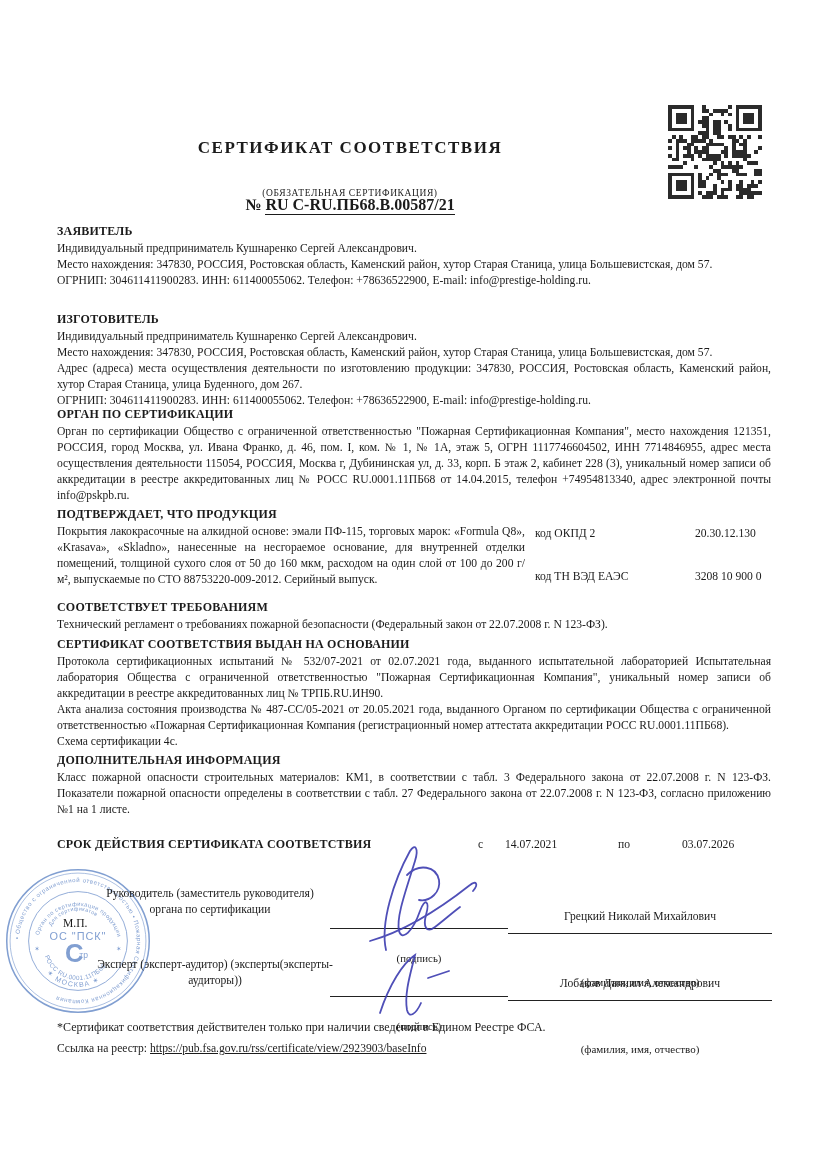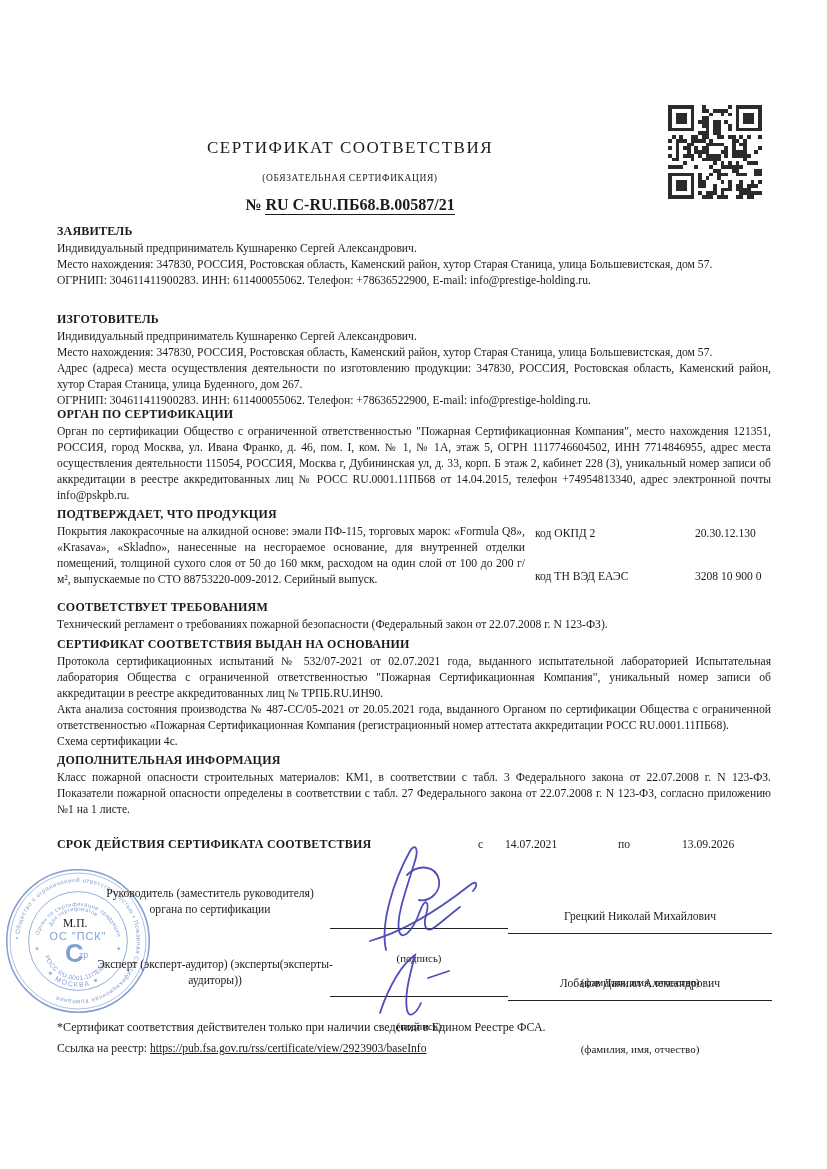--- a/index.html
+++ b/index.html
@@ -7,24 +7,24 @@
     position:relative;
     width:827px;height:1169px;
     margin:0 auto;
     background:#ffffff;
     font-family:"Liberation Serif","DejaVu Serif",serif;
     color:#1b1b1b;
     overflow:hidden;
   }
   .doc-title{
     position:absolute;top:138px;left:0;width:700px;
-    text-align:center;font-size:17px;font-weight:normal;letter-spacing:1.5px;
+    text-align:center;font-size:17px;font-weight:bold;letter-spacing:1.5px;
   }
   .doc-subtitle{
-    position:absolute;top:173px;left:0;width:700px;
+    position:absolute;top:188px;left:0;width:700px;
     text-align:center;font-size:9.5px;letter-spacing:.6px;
   }
   .doc-number{
     position:absolute;top:196px;left:0;width:700px;
     text-align:center;font-size:16px;font-weight:bold;
   }
   .doc-number .num{border-bottom:1.5px solid #1b1b1b;padding-bottom:1px;}
   .qr{position:absolute;left:668px;top:105px;width:94px;height:94px;}
   .qr svg{width:100%;height:100%;}
   .section{position:absolute;left:57px;width:714px;}
@@ -431,21 +431,21 @@
   <div class="section" style="top:753px">
     <div class="sec-heading">ДОПОЛНИТЕЛЬНАЯ ИНФОРМАЦИЯ</div>
     <p class="para">Класс пожарной опасности строительных материалов: КМ1, в соответствии с табл. 3 Федерального закона от 22.07.2008 г. N 123-ФЗ. Показатели пожарной опасности определены в соответствии с табл. 27 Федерального закона от 22.07.2008 г. N 123-ФЗ, согласно приложению №1 на 1 листе.</p>
   </div>
 
   <div class="validity">
     <span class="v-heading">СРОК ДЕЙСТВИЯ СЕРТИФИКАТА СООТВЕТСТВИЯ</span>
     <span class="v-from-label">с</span>
     <span class="v-from-date">14.07.2021</span>
     <span class="v-to-label">по</span>
-    <span class="v-to-date">13.09.2026</span>
+    <span class="v-to-date">03.07.2026</span>
   </div>
 
   <div class="sig-area">
 
     <svg class="stamp" viewBox="-80 -80 160 160">
       <defs>
         <path id="arc-outer" d="M -62,0 A 62,62 0 1 1 62,0 A 62,62 0 1 1 -62,0"></path>
         <path id="arc-inner" d="M -43,6 A 43,43 0 1 1 43,6"></path>
         <path id="arc-inner2" d="M -31,-8 A 32,32 0 0 1 31,-8"></path>
         <path id="arc-rosc" d="M -35,16 A 37,37 0 0 0 35,16"></path>

